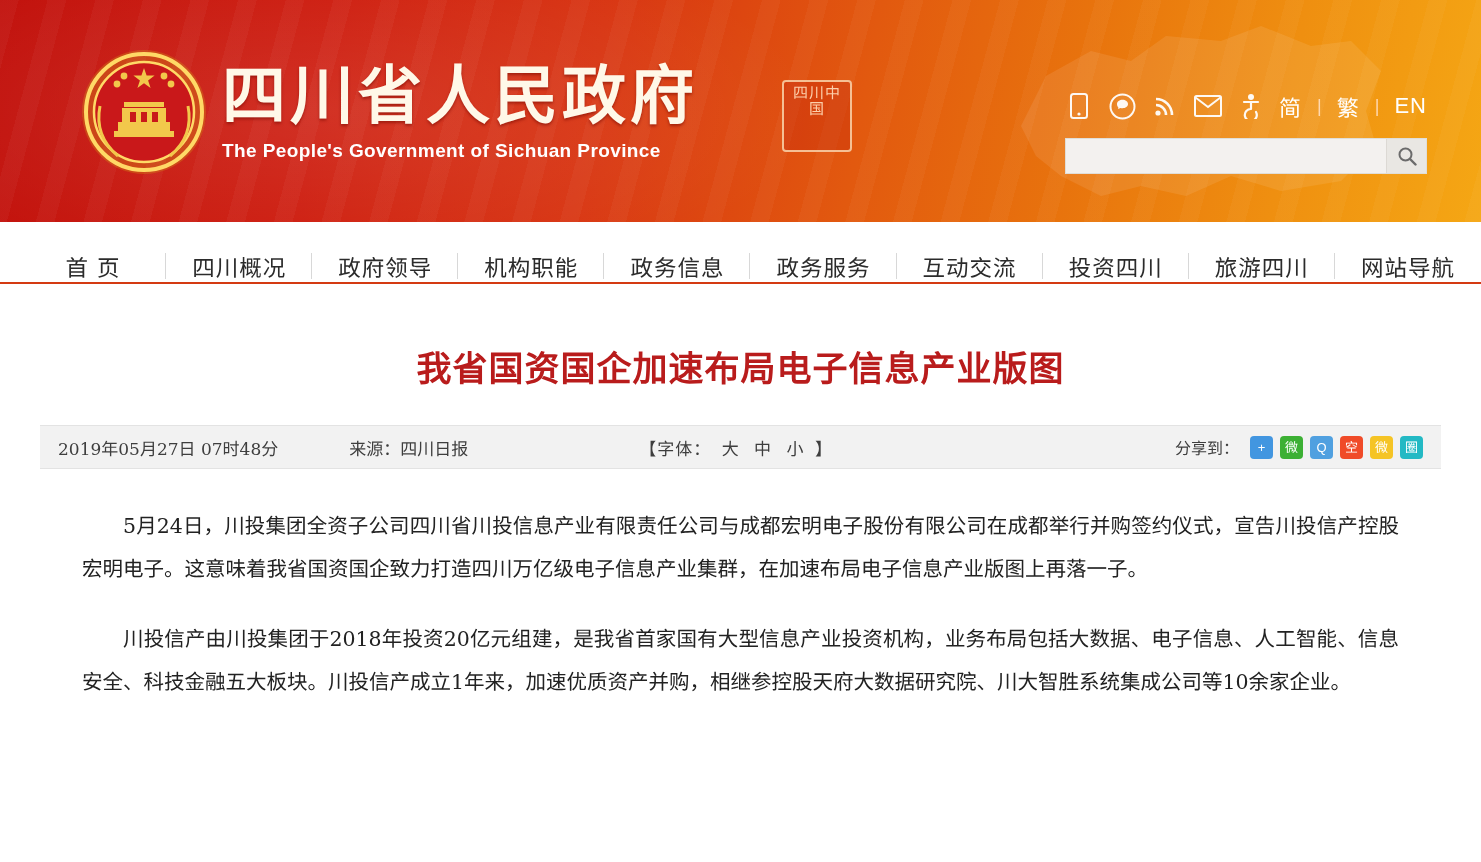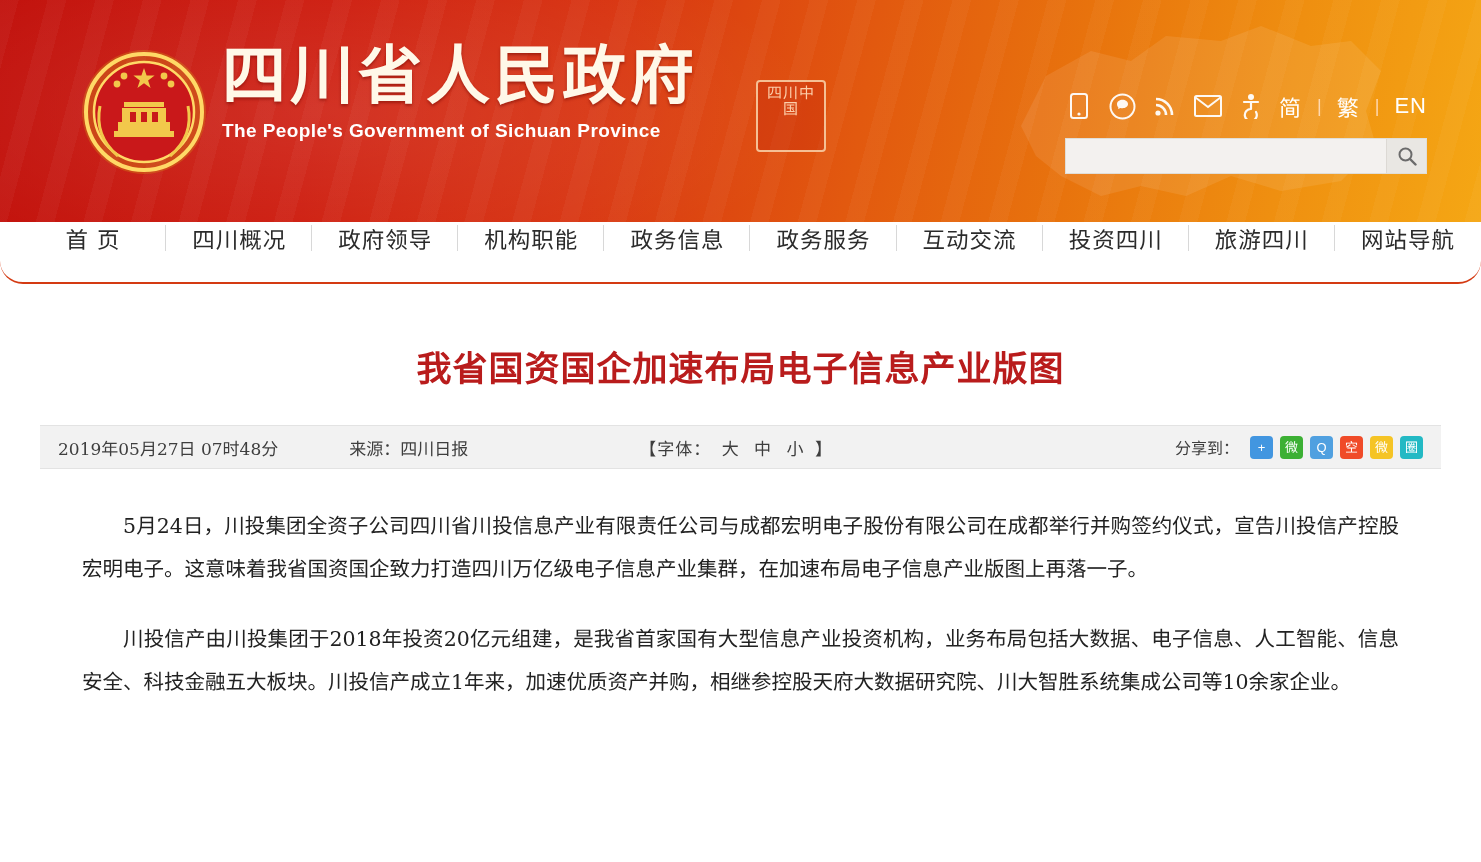--- a/index.html
+++ b/index.html
@@ -45,21 +45,21 @@
     position: absolute;
     left: 78px;
     top: 46px;
     width: 132px;
     height: 132px;
   }
 
   .site-title {
     position: absolute;
     left: 222px;
-    top: 40px;
+    top: 60px;
     width: 560px;
   }
   .site-title-cn {
     font-family: "DejaVu Serif", "Liberation Serif", serif;
     font-size: 64px;
     font-weight: bold;
     color: #fff8e8;
     letter-spacing: 4px;
     line-height: 1.12;
     text-shadow: 0 2px 3px rgba(120,10,0,0.55);
@@ -70,21 +70,21 @@
     font-size: 19px;
     font-weight: bold;
     color: #ffffff;
     letter-spacing: 0.4px;
     margin-top: 8px;
     white-space: nowrap;
   }
 
   .seal {
     position: absolute;
-    left: 756px;
+    left: 782px;
     top: 80px;
     width: 70px;
     height: 72px;
     border: 2px solid #f7c9a0;
     border-radius: 4px;
     background: rgba(190,25,10,0.30);
     color: #ffd9b8;
     font-family: "DejaVu Serif", serif;
     font-size: 15px;
     line-height: 1.05;
@@ -166,24 +166,23 @@
     justify-content: center;
     cursor: pointer;
   }
 
   
   .nav {
     height: 60px;
     background: #ffffff;
     border-bottom: 2px solid #d43a12;
     display: flex;
-    align-items: flex-start;
+    align-items: flex-end;
     justify-content: center;
     box-shadow: inset 0 -1px 0 #ffffff;
-    border-radius: 23px;
   }
   .nav-inner {
     display: flex;
     align-items: center;
     width: 100%;
     padding-left: 20px;
     box-sizing: border-box;
   }
   .nav-item {
     flex: 1;

